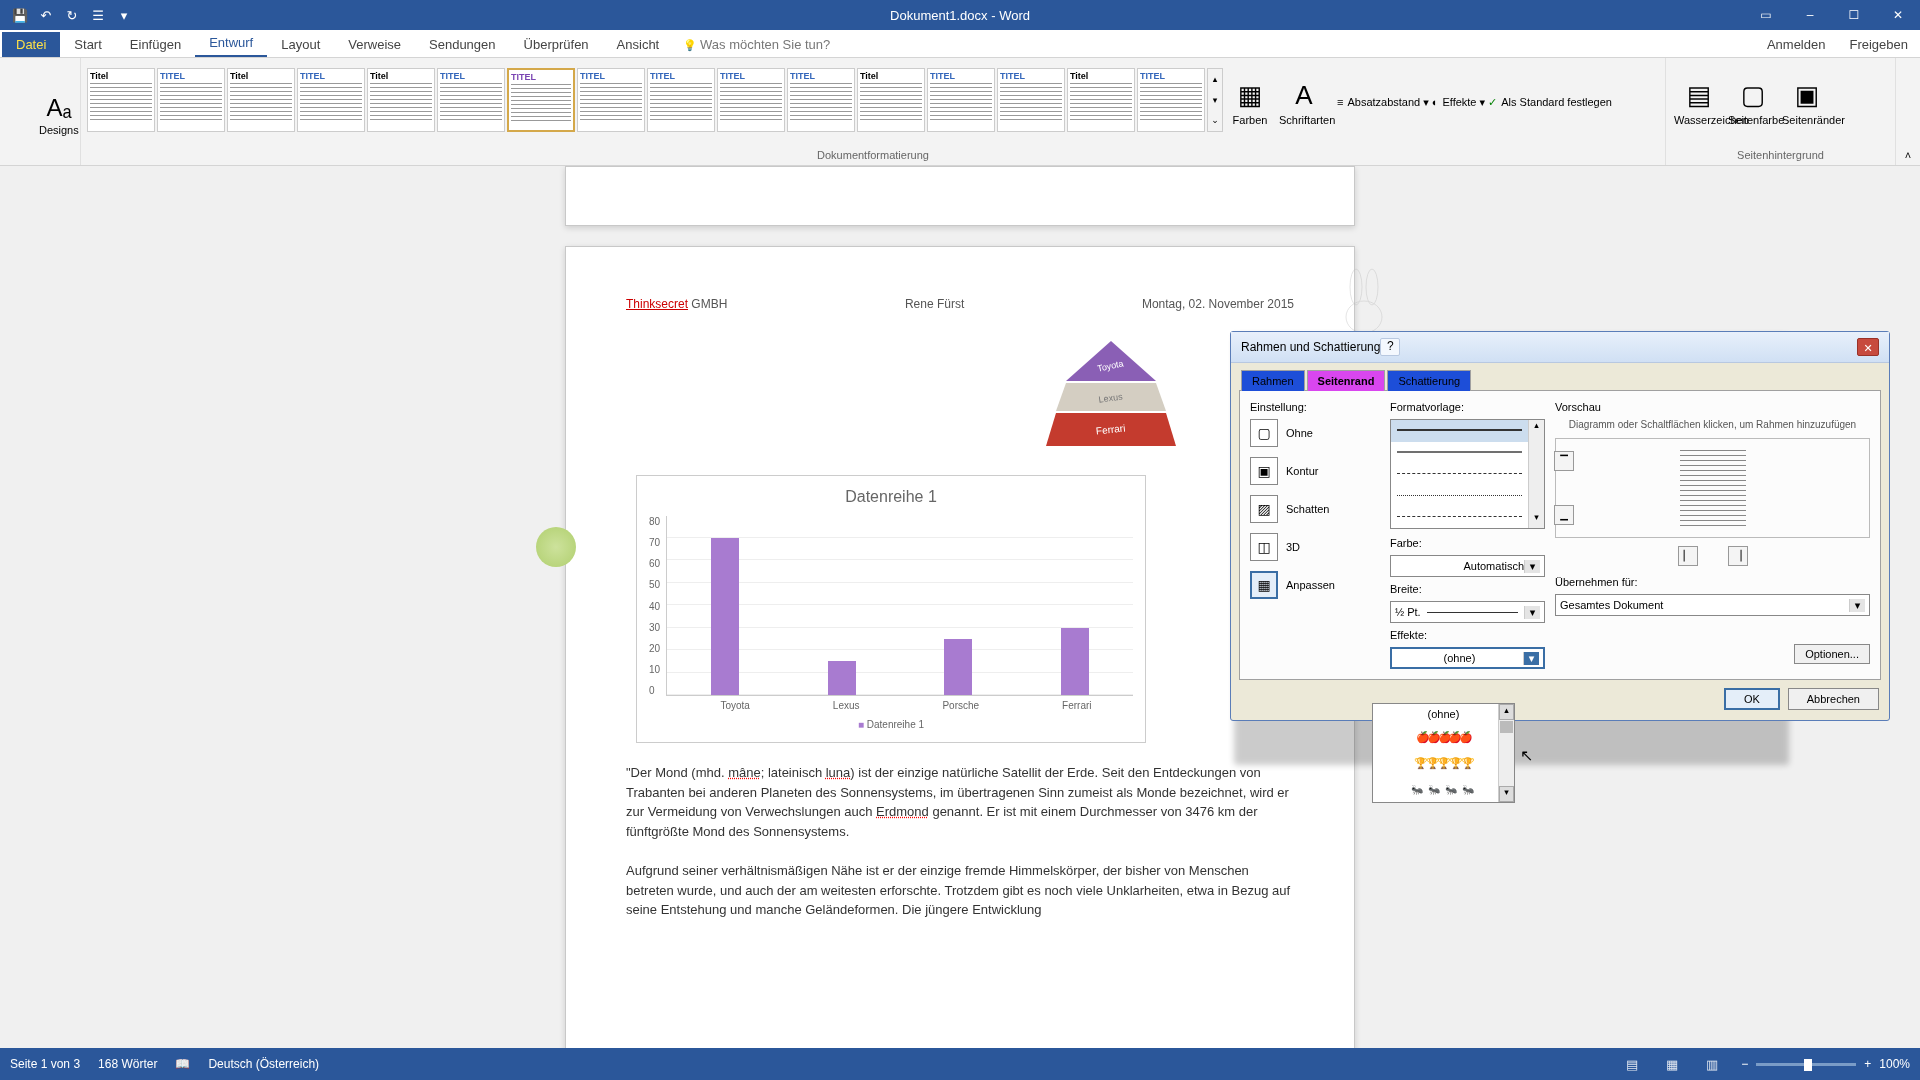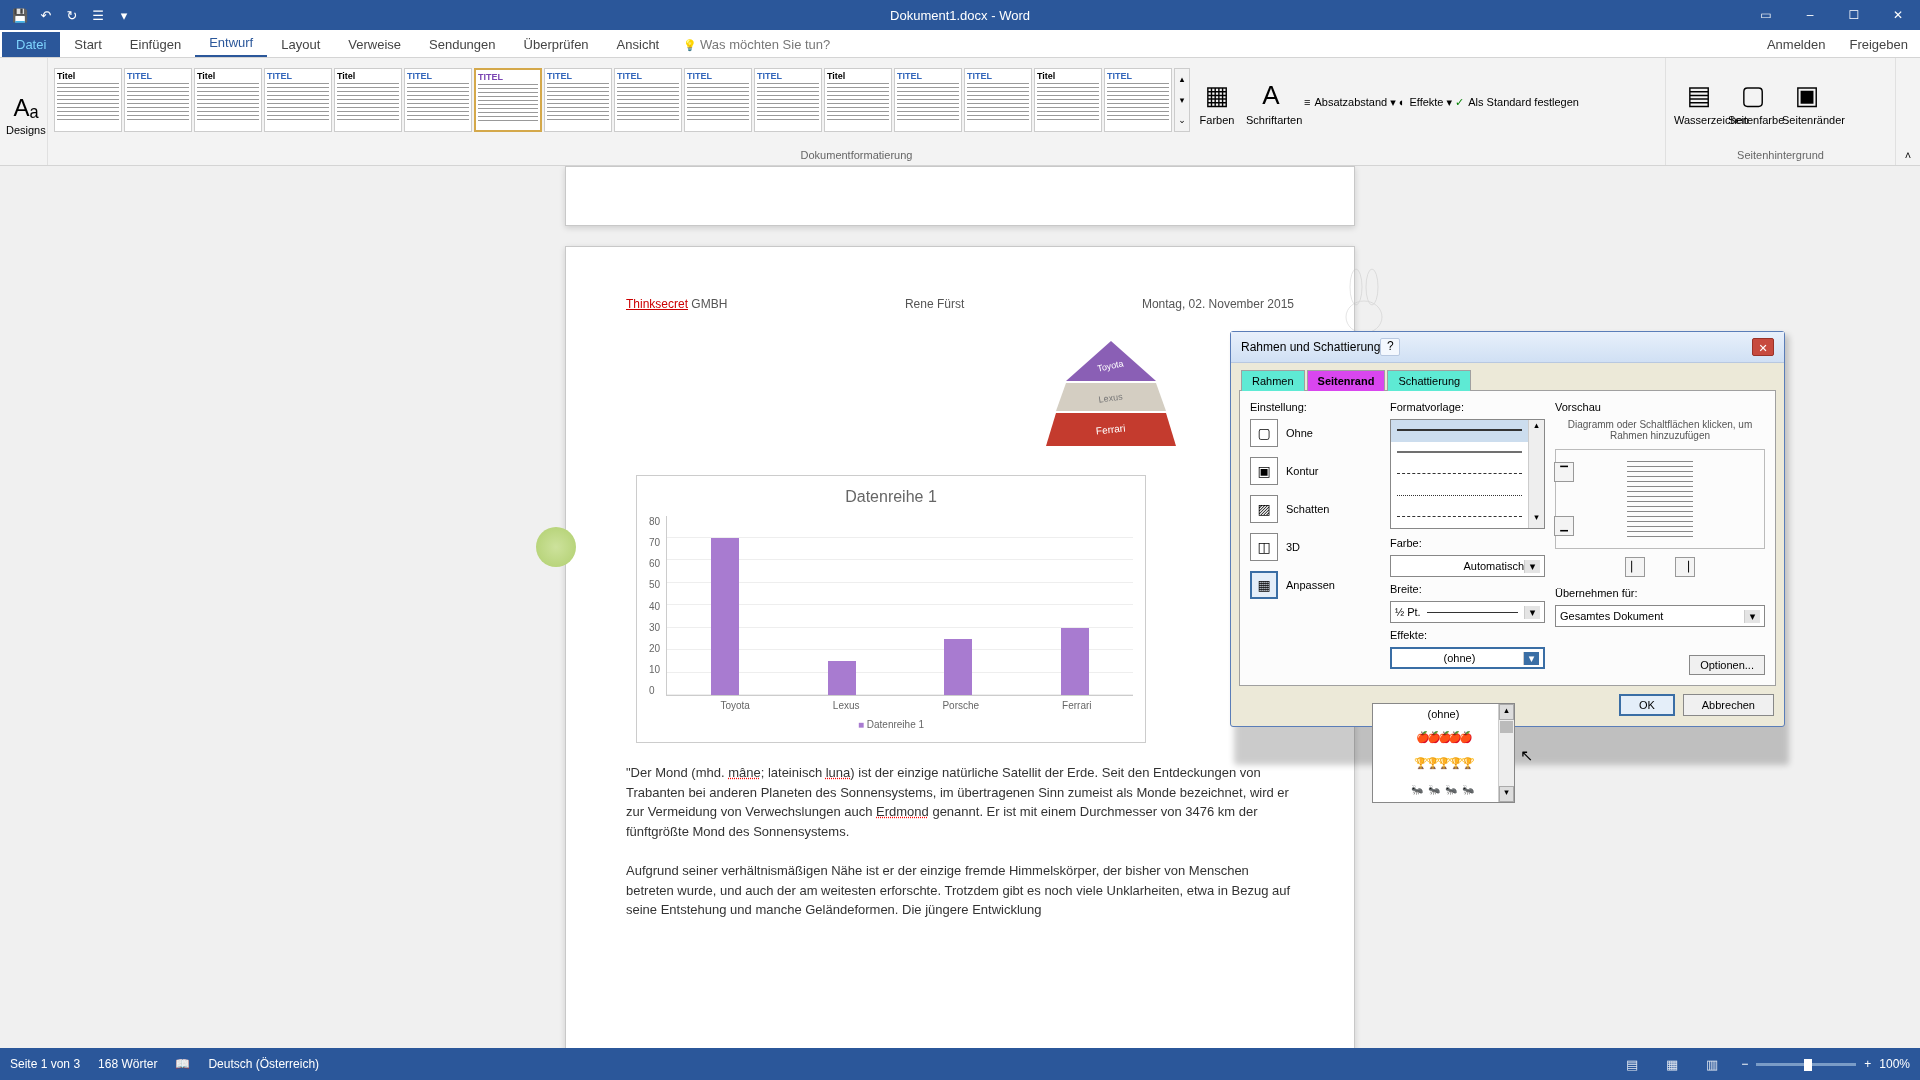--- a/index.html
+++ b/index.html
@@ -8,21 +8,21 @@
 
 .titlebar { background: #2b579a; color: #fff; height: 30px; display: flex; align-items: center; position: relative; }
 .titlebar .qat { display: flex; gap: 2px; padding-left: 8px; }
 .titlebar .qat-btn { width: 24px; height: 22px; display: flex; align-items: center; justify-content: center; color: #fff; font-size: 13px; }
 .titlebar .title { position: absolute; left: 50%; transform: translateX(-50%); font-size: 13px; }
 .titlebar .wincontrols { margin-left: auto; display: flex; }
 .titlebar .wincontrols span { width: 44px; height: 30px; display: flex; align-items: center; justify-content: center; font-size: 12px; }
 
 
 .tabrow { background: #fff; height: 28px; display: flex; align-items: flex-end; padding-left: 2px; border-bottom: 1px solid #d4d4d4; }
-.tabrow .filetab { background: #2b579a; color: #7dd3fc; padding: 5px 14px; font-size: 13px; }
+.tabrow .filetab { background: #2b579a; color: #fde047; padding: 5px 14px; font-size: 13px; }
 .tabrow .tab { padding: 5px 14px; font-size: 13px; color: #444; cursor: pointer; }
 .tabrow .tab.active { color: #2b579a; border-bottom: 2px solid #2b579a; }
 .tabrow .tellme { color: #777; font-size: 13px; padding: 5px 10px; }
 .tabrow .tellme::before { content: '💡 '; font-size: 11px; }
 .tabrow .spacer { flex: 1; }
 .tabrow .account { font-size: 13px; padding: 5px 12px; color: #444; }
 
 
 .ribbon { background: #f3f3f3; height: 108px; border-bottom: 1px solid #d4d4d4; display: flex; }
 .ribbon-group { border-right: 1px solid #e0e0e0; display: flex; flex-direction: column; }
@@ -70,27 +70,27 @@
 .bar { width: 28px; background: #a87bd0; }
 .x-labels { display: flex; justify-content: space-around; font-size: 10px; color: #666; margin-left: 30px; margin-top: 4px; }
 .legend { text-align: center; font-size: 10px; color: #666; margin-top: 8px; }
 .legend::before { content: '■ '; color: #a87bd0; }
 
 .body-text { font-size: 13px; color: #333; margin-top: 20px; line-height: 1.5; }
 .body-text .u { text-decoration: underline dotted red; }
 
 
 .dialog-shadow { position: absolute; left: 1234px; top: 335px; width: 555px; height: 430px; background: #000; opacity: .2; border-radius: 3px; filter: blur(3px); }
-.dialog { position: absolute; left: 1230px; top: 331px; width: 555px; background: #ece9d8; border: 1px solid #5a7db8; border-radius: 3px; font-size: 12px; }
+.dialog { position: absolute; left: 1230px; top: 331px; width: 660px; background: #ece9d8; border: 1px solid #5a7db8; border-radius: 3px; font-size: 12px; }
 .dialog-title { background: linear-gradient(#e8f0fb, #d0e0f4); padding: 6px 10px; font-size: 12px; border-bottom: 1px solid #b8c8e0; display: flex; align-items: center; }
 .dialog-title .closex { margin-left: auto; width: 22px; height: 18px; background: #c74a3e; color: #fff; text-align: center; font-size: 11px; line-height: 18px; border: 1px solid #9a3228; border-radius: 2px; }
 .dialog-title .help { width: 20px; height: 18px; margin-right: 6px; text-align: center; border: 1px solid #b8c8e0; border-radius: 2px; background: #f4f8fe; }
 
 .dialog-tabs { display: flex; gap: 2px; padding: 6px 10px 0; }
-.dialog-tabs .dtab { padding: 4px 10px; border: 1px solid #a0a0a0; border-bottom: none; background: #5eead4; font-size: 11px; position: relative; top: 1px; }
+.dialog-tabs .dtab { padding: 4px 10px; border: 1px solid #a0a0a0; border-bottom: none; background: #1d4ed8; font-size: 11px; position: relative; top: 1px; }
 .dialog-tabs .dtab.active { background: #d946ef; z-index: 2; font-weight: bold;}
 
 .dialog-body { border: 1px solid #a0a0a0; margin: 0 8px 8px; background: #fcfcfc; padding: 10px; display: flex; gap: 10px; }
 .col1 { width: 130px; }
 .col2 { width: 155px; }
 .col3 { flex: 1; }
 .sec-label { font-size: 11px; margin-bottom: 6px; }
 .setting-item { display: flex; align-items: center; gap: 8px; margin-bottom: 10px; font-size: 11px; }
 .setting-item .sbox { width: 28px; height: 28px; border: 1px solid #888; background: #fff; display: flex; align-items: center; justify-content: center; font-size: 14px; }
 .setting-item.sel .sbox { border: 2px solid #3a6ea5; background: #e4eef9; }
@@ -161,21 +161,21 @@
   <div class="tab">Sendungen</div>
   <div class="tab">Überprüfen</div>
   <div class="tab">Ansicht</div>
   <div class="tellme">Was möchten Sie tun?</div>
   <div class="spacer"></div>
   <div class="account">Anmelden</div>
   <div class="account">Freigeben</div>
 </div>
 
 <div class="ribbon">
-  <div class="ribbon-group" style="width:48px;">
+  <div class="ribbon-group" style="width:48px;margin-left:33px;">
     <div class="ribbon-group-content">
       <div class="designs-btn">
         <span class="icon">Aₐ</span>
         <span>Designs</span>
       </div>
     </div>
   </div>
   <div class="ribbon-group" style="flex:1;">
     <div class="ribbon-group-content">
       <div class="theme-gallery">

